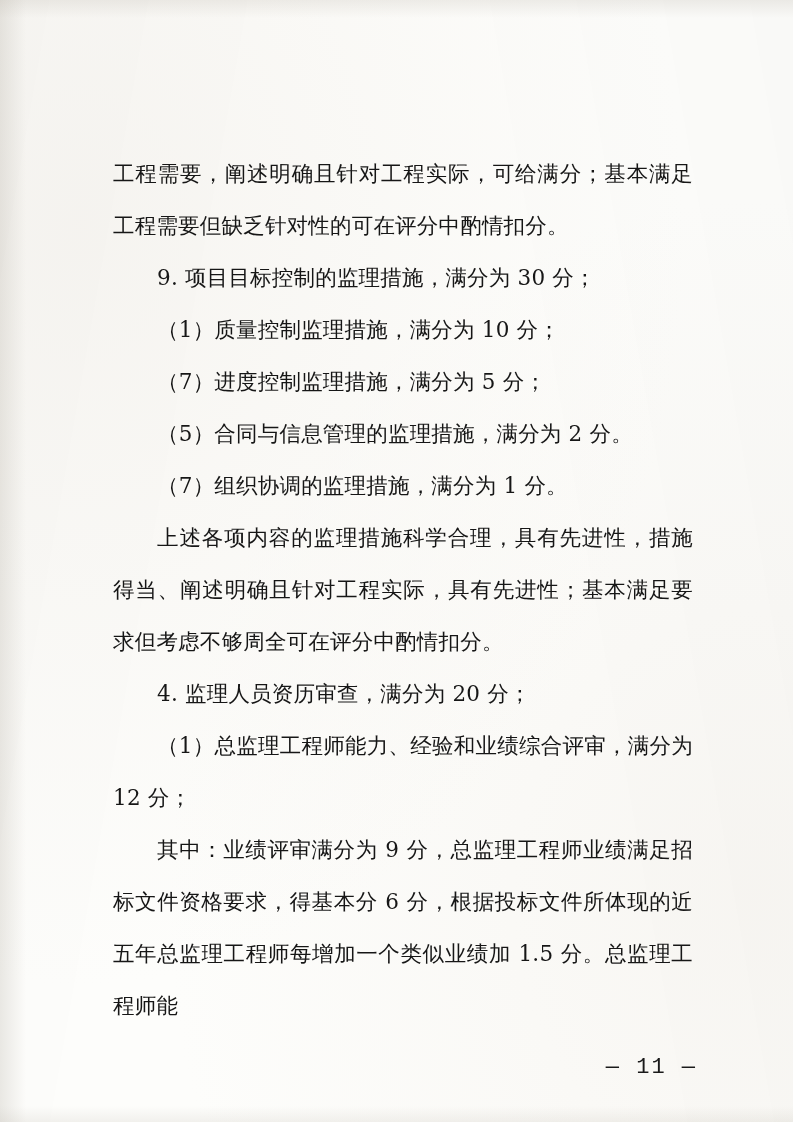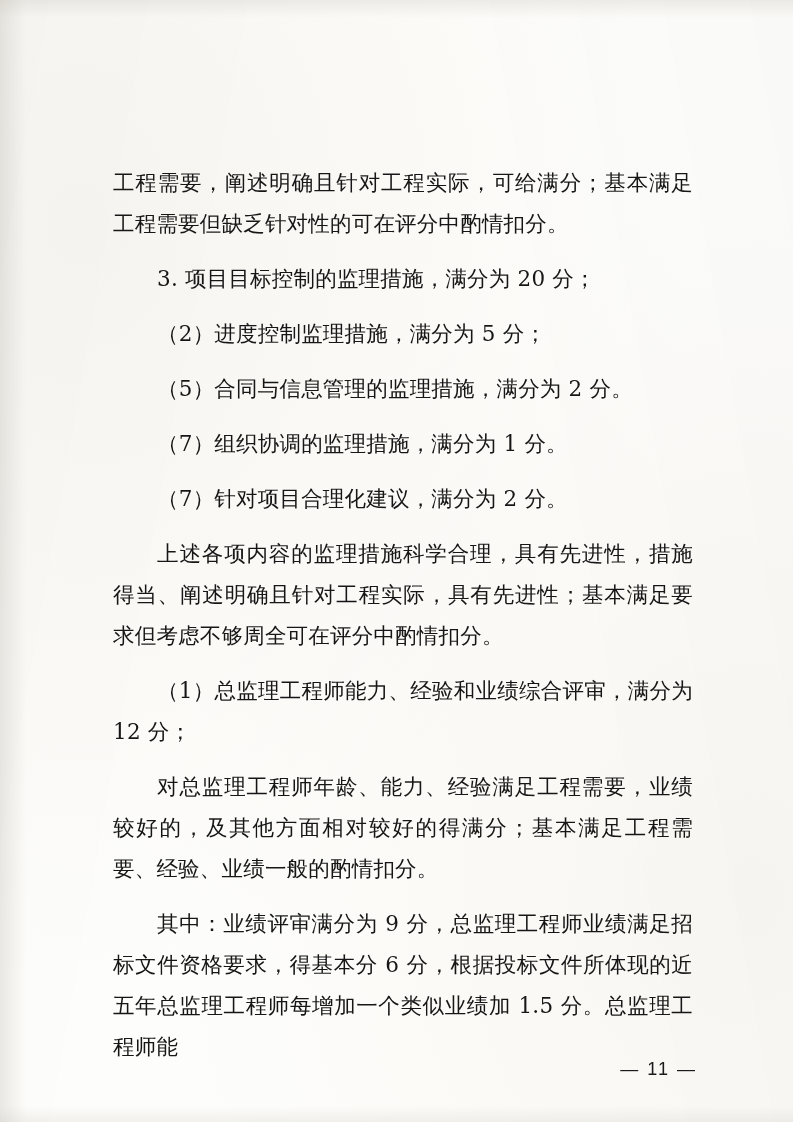--- a/index.html
+++ b/index.html
@@ -55,60 +55,60 @@
     pointer-events: none;
   }
   .content {
     position: absolute;
     left: 113px;
     top: 148px;
     width: 580px;
   }
   .para {
     font-size: 21.5px;
-    line-height: 41px;
+    line-height: 52px;
     letter-spacing: 0.2px;
     text-align: justify;
     text-justify: inter-character;
-    margin: 14px 0 0 0;
+    margin: 0 0 0 0;
     color: #161616;
     font-family: "DejaVu Serif", "Liberation Serif", serif;
   }
   .para.indent {
     text-indent: 2.05em;
   }
   .page-number {
     position: absolute;
     left: 0;
     right: 96px;
     bottom: 42px;
     text-align: right;
-    font-size: 18px;
+    font-size: 22px;
     letter-spacing: 2px;
     color: #1a1a1a;
-    font-family: Liberation Sans, sans-serif;
+    font-family: Liberation Mono, monospace;
     margin-left: 24px;
   }
 </style>
 </head>
 <body>
 
 <div class="page">
   <div class="edge-shade-top"></div>
   <div class="edge-shade-left"></div>
   <div class="edge-shade-bottom"></div>
   <div class="paper-noise"></div>
 
   <div class="content">
     <p class="para">工程需要，阐述明确且针对工程实际，可给满分；基本满足工程需要但缺乏针对性的可在评分中酌情扣分。</p>
-    <p class="para indent">3. 项目目标控制的监理措施，满分为 20 分；</p>
-    <p class="para indent">（2）进度控制监理措施，满分为 5 分；</p>
+    <p class="para indent">9. 项目目标控制的监理措施，满分为 30 分；</p>
+    <p class="para indent">（1）质量控制监理措施，满分为 10 分；</p>
+    <p class="para indent">（7）进度控制监理措施，满分为 5 分；</p>
     <p class="para indent">（5）合同与信息管理的监理措施，满分为 2 分。</p>
     <p class="para indent">（7）组织协调的监理措施，满分为 1 分。</p>
-    <p class="para indent">（7）针对项目合理化建议，满分为 2 分。</p>
     <p class="para indent">上述各项内容的监理措施科学合理，具有先进性，措施得当、阐述明确且针对工程实际，具有先进性；基本满足要求但考虑不够周全可在评分中酌情扣分。</p>
+    <p class="para indent">4. 监理人员资历审查，满分为 20 分；</p>
     <p class="para indent">（1）总监理工程师能力、经验和业绩综合评审，满分为 12 分；</p>
-    <p class="para indent">对总监理工程师年龄、能力、经验满足工程需要，业绩较好的，及其他方面相对较好的得满分；基本满足工程需要、经验、业绩一般的酌情扣分。</p>
     <p class="para indent">其中：业绩评审满分为 9 分，总监理工程师业绩满足招标文件资格要求，得基本分 6 分，根据投标文件所体现的近五年总监理工程师每增加一个类似业绩加 1.5 分。总监理工程师能</p>
   </div>
 
   <div class="page-number">— 11 —</div>
 </div>
 
 </body></html>

